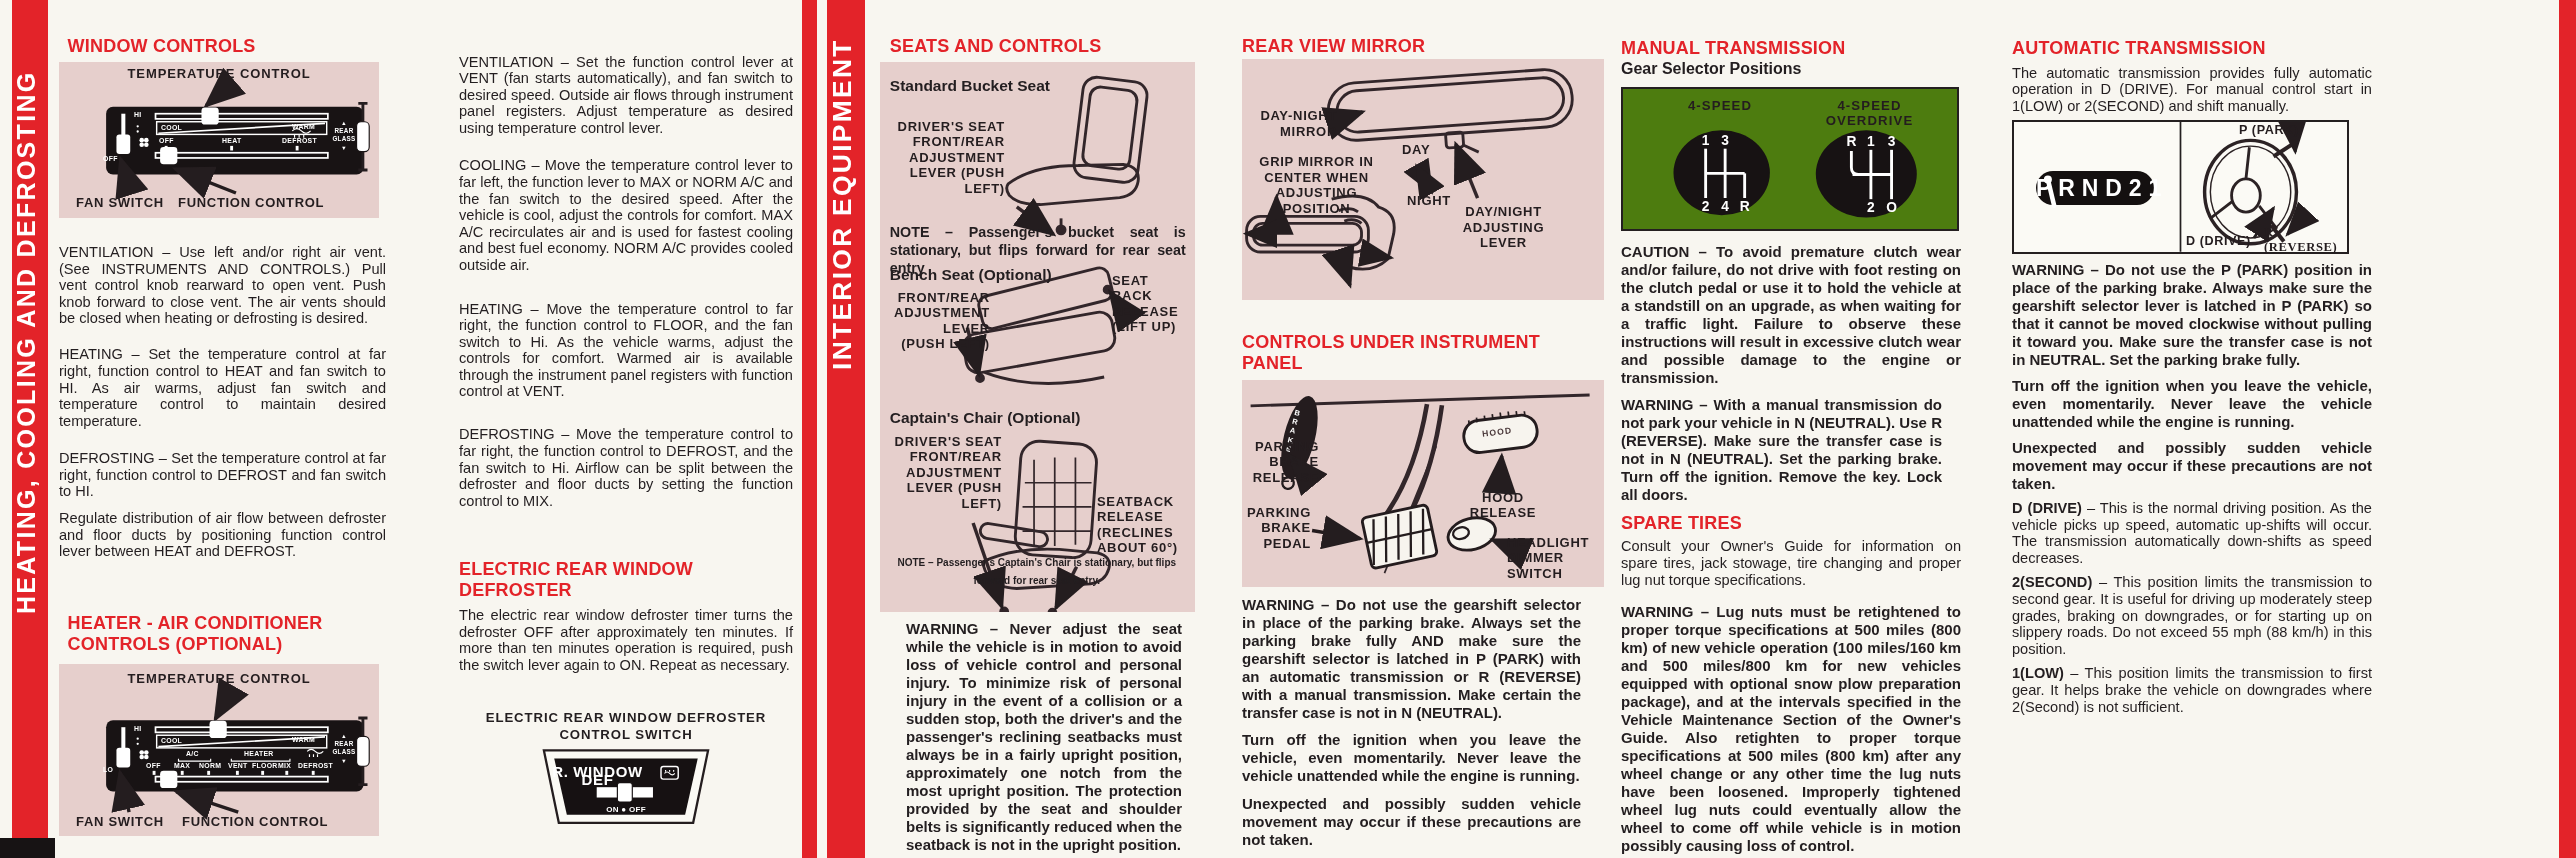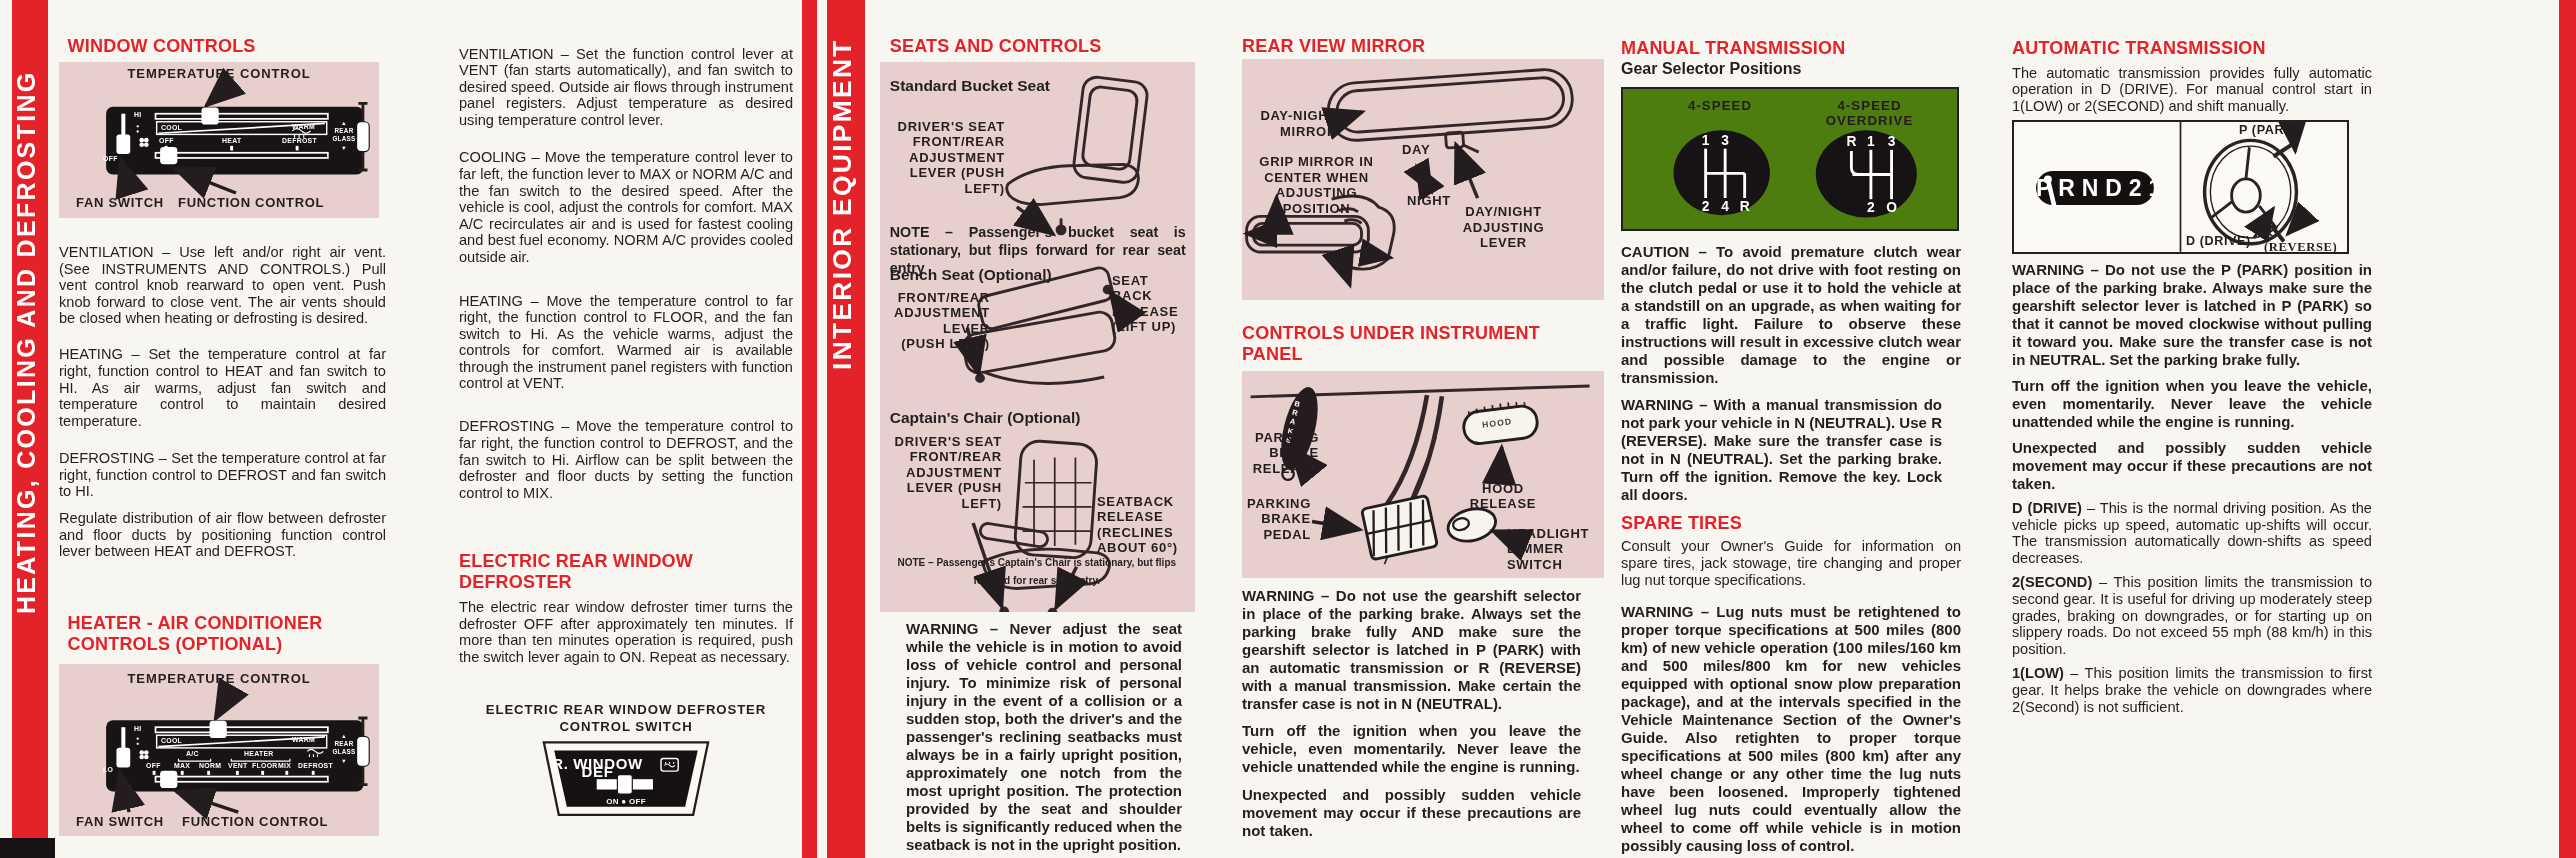--- a/index.html
+++ b/index.html
@@ -161,21 +161,21 @@
       <div class="pnl-t" style="left:239px;top:98px;">DEFROST</div>
       <div class="pnl-t" style="left:268px;top:68px;width:34px;text-align:center;font-size:5.7px;">▲</div>
       <div class="pnl-t" style="left:268px;top:76px;width:34px;text-align:center;font-size:6.3px;">REAR</div>
       <div class="pnl-t" style="left:268px;top:84px;width:34px;text-align:center;font-size:6.3px;">GLASS</div>
       <div class="pnl-t" style="left:268px;top:93px;width:34px;text-align:center;font-size:5.7px;">▼</div>
       <div class="lbl" style="left:17px;top:150px;">FAN SWITCH</div>
       <div class="lbl" style="left:123px;top:150px;">FUNCTION CONTROL</div>
     </div>
   </div>
 
-  <div class="col" style="left:459px;top:40px;width:334px;">
+  <div class="col" style="left:459px;top:48px;width:334px;">
     <p class="para" style="margin-top:5.7px;">VENTILATION – Set the function control lever at VENT (fan starts automatically), and fan switch to desired speed. Outside air flows through instrument panel registers. Adjust temperature as desired using temperature control lever.</p>
     <p class="para" style="margin-top:20.7px;">COOLING – Move the temperature control lever to far left, the function lever to MAX or NORM A/C and the fan switch to the desired speed. After the vehicle is cool, adjust the controls for comfort. MAX A/C recirculates air and is used for fastest cooling and best fuel economy. NORM A/C provides cooled outside air.</p>
     <p class="para" style="margin-top:27px;">HEATING – Move the temperature control to far right, the function control to FLOOR, and the fan switch to Hi. As the vehicle warms, adjust the controls for comfort. Warmed air is available through the instrument panel registers with function control at VENT.</p>
     <p class="para" style="margin-top:26.4px;">DEFROSTING – Move the temperature control to far right, the function control to DEFROST, and the fan switch to Hi. Airflow can be split between the defroster and floor ducts by setting the function control to MIX.</p>
     <h1 class="h-red" style="margin-top:50px;">ELECTRIC REAR WINDOW DEFROSTER</h1>
     <p class="para" style="margin-top:5.7px;">The electric rear window defroster timer turns the defroster OFF after approximately ten minutes.  If more than ten minutes operation is required, push the switch lever again to ON. Repeat as necessary.</p>
     <div class="cap pre" style="margin-top:36px;">ELECTRIC REAR WINDOW DEFROSTER
 CONTROL SWITCH</div>
     <div style="position:relative;width:178px;height:80px;margin:3.4px auto 0;">
       <svg class="psvg" viewBox="0 0 310 140">
@@ -293,21 +293,21 @@
 MIRROR</div>
       <div class="lbl" style="left:0px;top:95px;width:149px;text-align:center;">GRIP MIRROR IN
 CENTER WHEN
 ADJUSTING POSITION</div>
       <div class="lbl" style="left:160px;top:83px;">DAY</div>
       <div class="lbl" style="left:165px;top:134px;">NIGHT</div>
       <div class="lbl" style="left:207px;top:145px;width:109px;text-align:center;">DAY/NIGHT
 ADJUSTING
 LEVER</div>
     </div>
-    <h1 class="h-red pre" style="margin-top:23px;">CONTROLS UNDER INSTRUMENT
+    <h1 class="h-red pre" style="margin-top:32px;">CONTROLS UNDER INSTRUMENT
 PANEL</h1>
     <div class="panel" style="margin-top:5.7px;width:362px;height:207px;">
       <svg class="psvg" viewBox="0 0 630 360">
         <path d="M15,45 L605,26" stroke="#32262a" stroke-width="5" fill="none"></path>
         <g transform="rotate(14 100 100)">
           <ellipse cx="100" cy="100" rx="27" ry="74" fill="#241c1e"></ellipse>
           <circle cx="100" cy="182" r="10" fill="#e6cfcc" stroke="#241c1e" stroke-width="4"></circle>
         </g>
         <path d="M322,42 Q302,160 252,232 M348,44 Q332,162 288,242" stroke="#32262a" stroke-width="8" fill="none"></path>
         <path d="M338,115 L248,336" stroke="#32262a" stroke-width="3" fill="none"></path>

